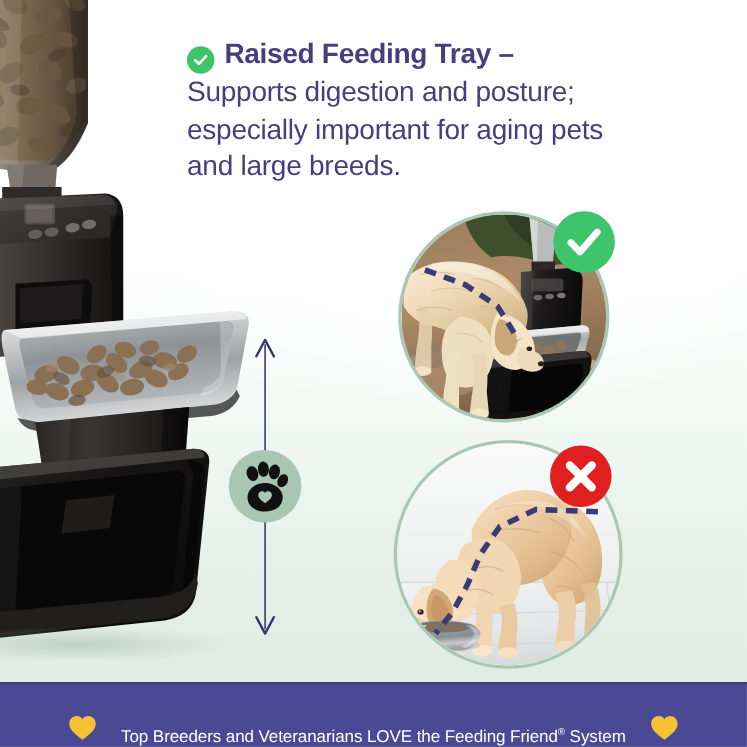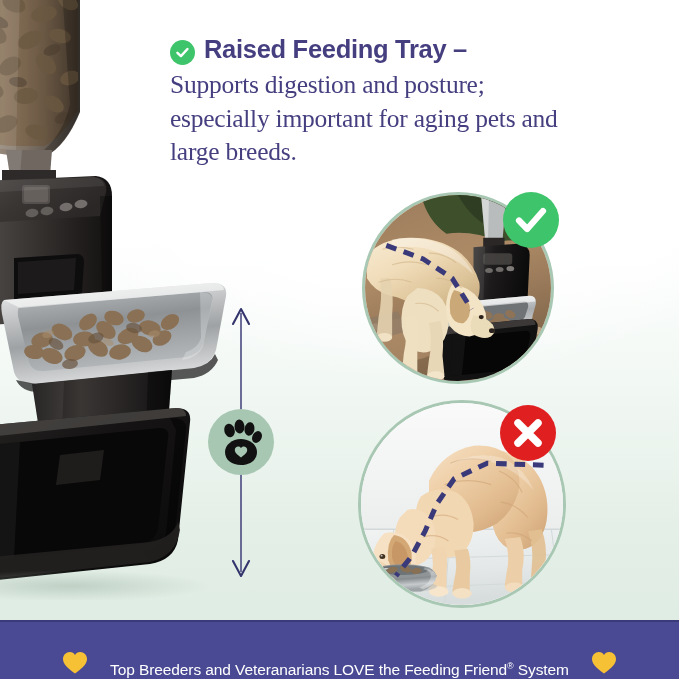--- a/index.html
+++ b/index.html
@@ -17,21 +17,21 @@
       linear-gradient(to bottom, #ffffff 0%, #ffffff 34%, #f2f8f4 56%, #e4efe7 78%, #dcebe1 100%);
   }
 
   
   .headline-block {
     position: absolute;
     left: 170px; top: 33px;
     width: 420px;
   }
   .head-line1 {
-    display: flex; align-items: center; gap: 9px;
+    display: flex; align-items: flex-end; gap: 9px;
     margin-bottom: 1px;
   }
   .check-badge-sm {
     flex: 0 0 auto;
     width: 25px; height: 25px; border-radius: 50%;
     background: #3ec46a;
     display: flex; align-items: center; justify-content: center;
     margin-top: 5px;
   }
   .check-badge-sm svg { display: block; }
@@ -42,21 +42,20 @@
     letter-spacing: -0.3px;
     line-height: 1.32;
     white-space: nowrap;
   }
   .head-body {
     font-size: 25.5px;
     font-weight: normal;
     color: #453f80;
     line-height: 1.33;
     letter-spacing: -0.25px;
-    font-family: Liberation Serif, serif;
   }
 
   
   .feeder { position: absolute; left: 0; top: 0; width: 250px; height: 600px; }
 
   
   .measure { position: absolute; left: 206px; top: 305px; width: 80px; height: 275px; }
 
   
   .photo-circle {

